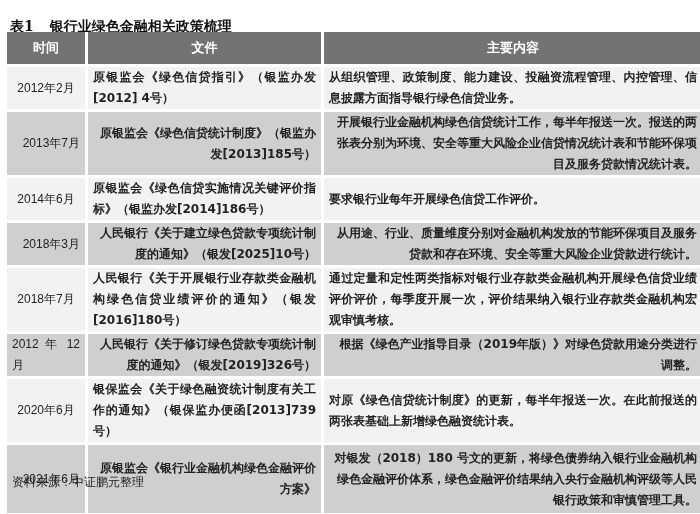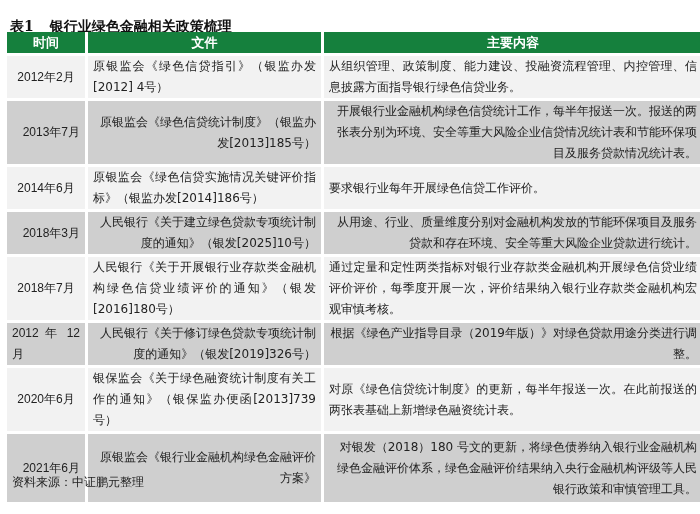--- a/index.html
+++ b/index.html
@@ -16,34 +16,34 @@
     margin-top: 12px;
   }
   .title .num { margin-right: 16px; }
   table {
     position: absolute; left: 7px; top: 32px; width: 686px;
     border-collapse: separate; border-spacing: 3px 3px;
     margin-left: -3px; margin-top: -3px;
     table-layout: fixed;
   }
   th {
-    background: #15803d; color: #fff; font-weight: bold;
-    font-size: 13px; height: 21px; text-align: center; padding: 0;
+    background: #737373; color: #fff; font-weight: bold;
+    font-size: 13px; height: 32px; text-align: center; padding: 0;
   }
   td {
     font-size: 12px; line-height: 21px; padding: 0 5px; vertical-align: middle;
   }
   tr.odd td { background: #f2f2f2; }
   tr.even td { background: #cfcfcf; text-align: right; }
   td.time {
     text-align: center; white-space: nowrap;
     font-family: Liberation Sans, sans-serif; font-size: 12px;
   }
   td.time.wrap { white-space: normal; text-align: justify; text-align-last: left; }
-  td.doc, td.content { text-align: justify; }
+  td.doc, td.content { text-align: justify; font-weight: bold; }
   .source {
     position: absolute; left: 12px; top: 474px; font-size: 12px; color: #222;
     white-space: nowrap;
   }
 </style>
 </head>
 <body>
 
 <div class="title">
   <span class="num">表1</span><span>银行业绿色金融相关政策梳理</span>

